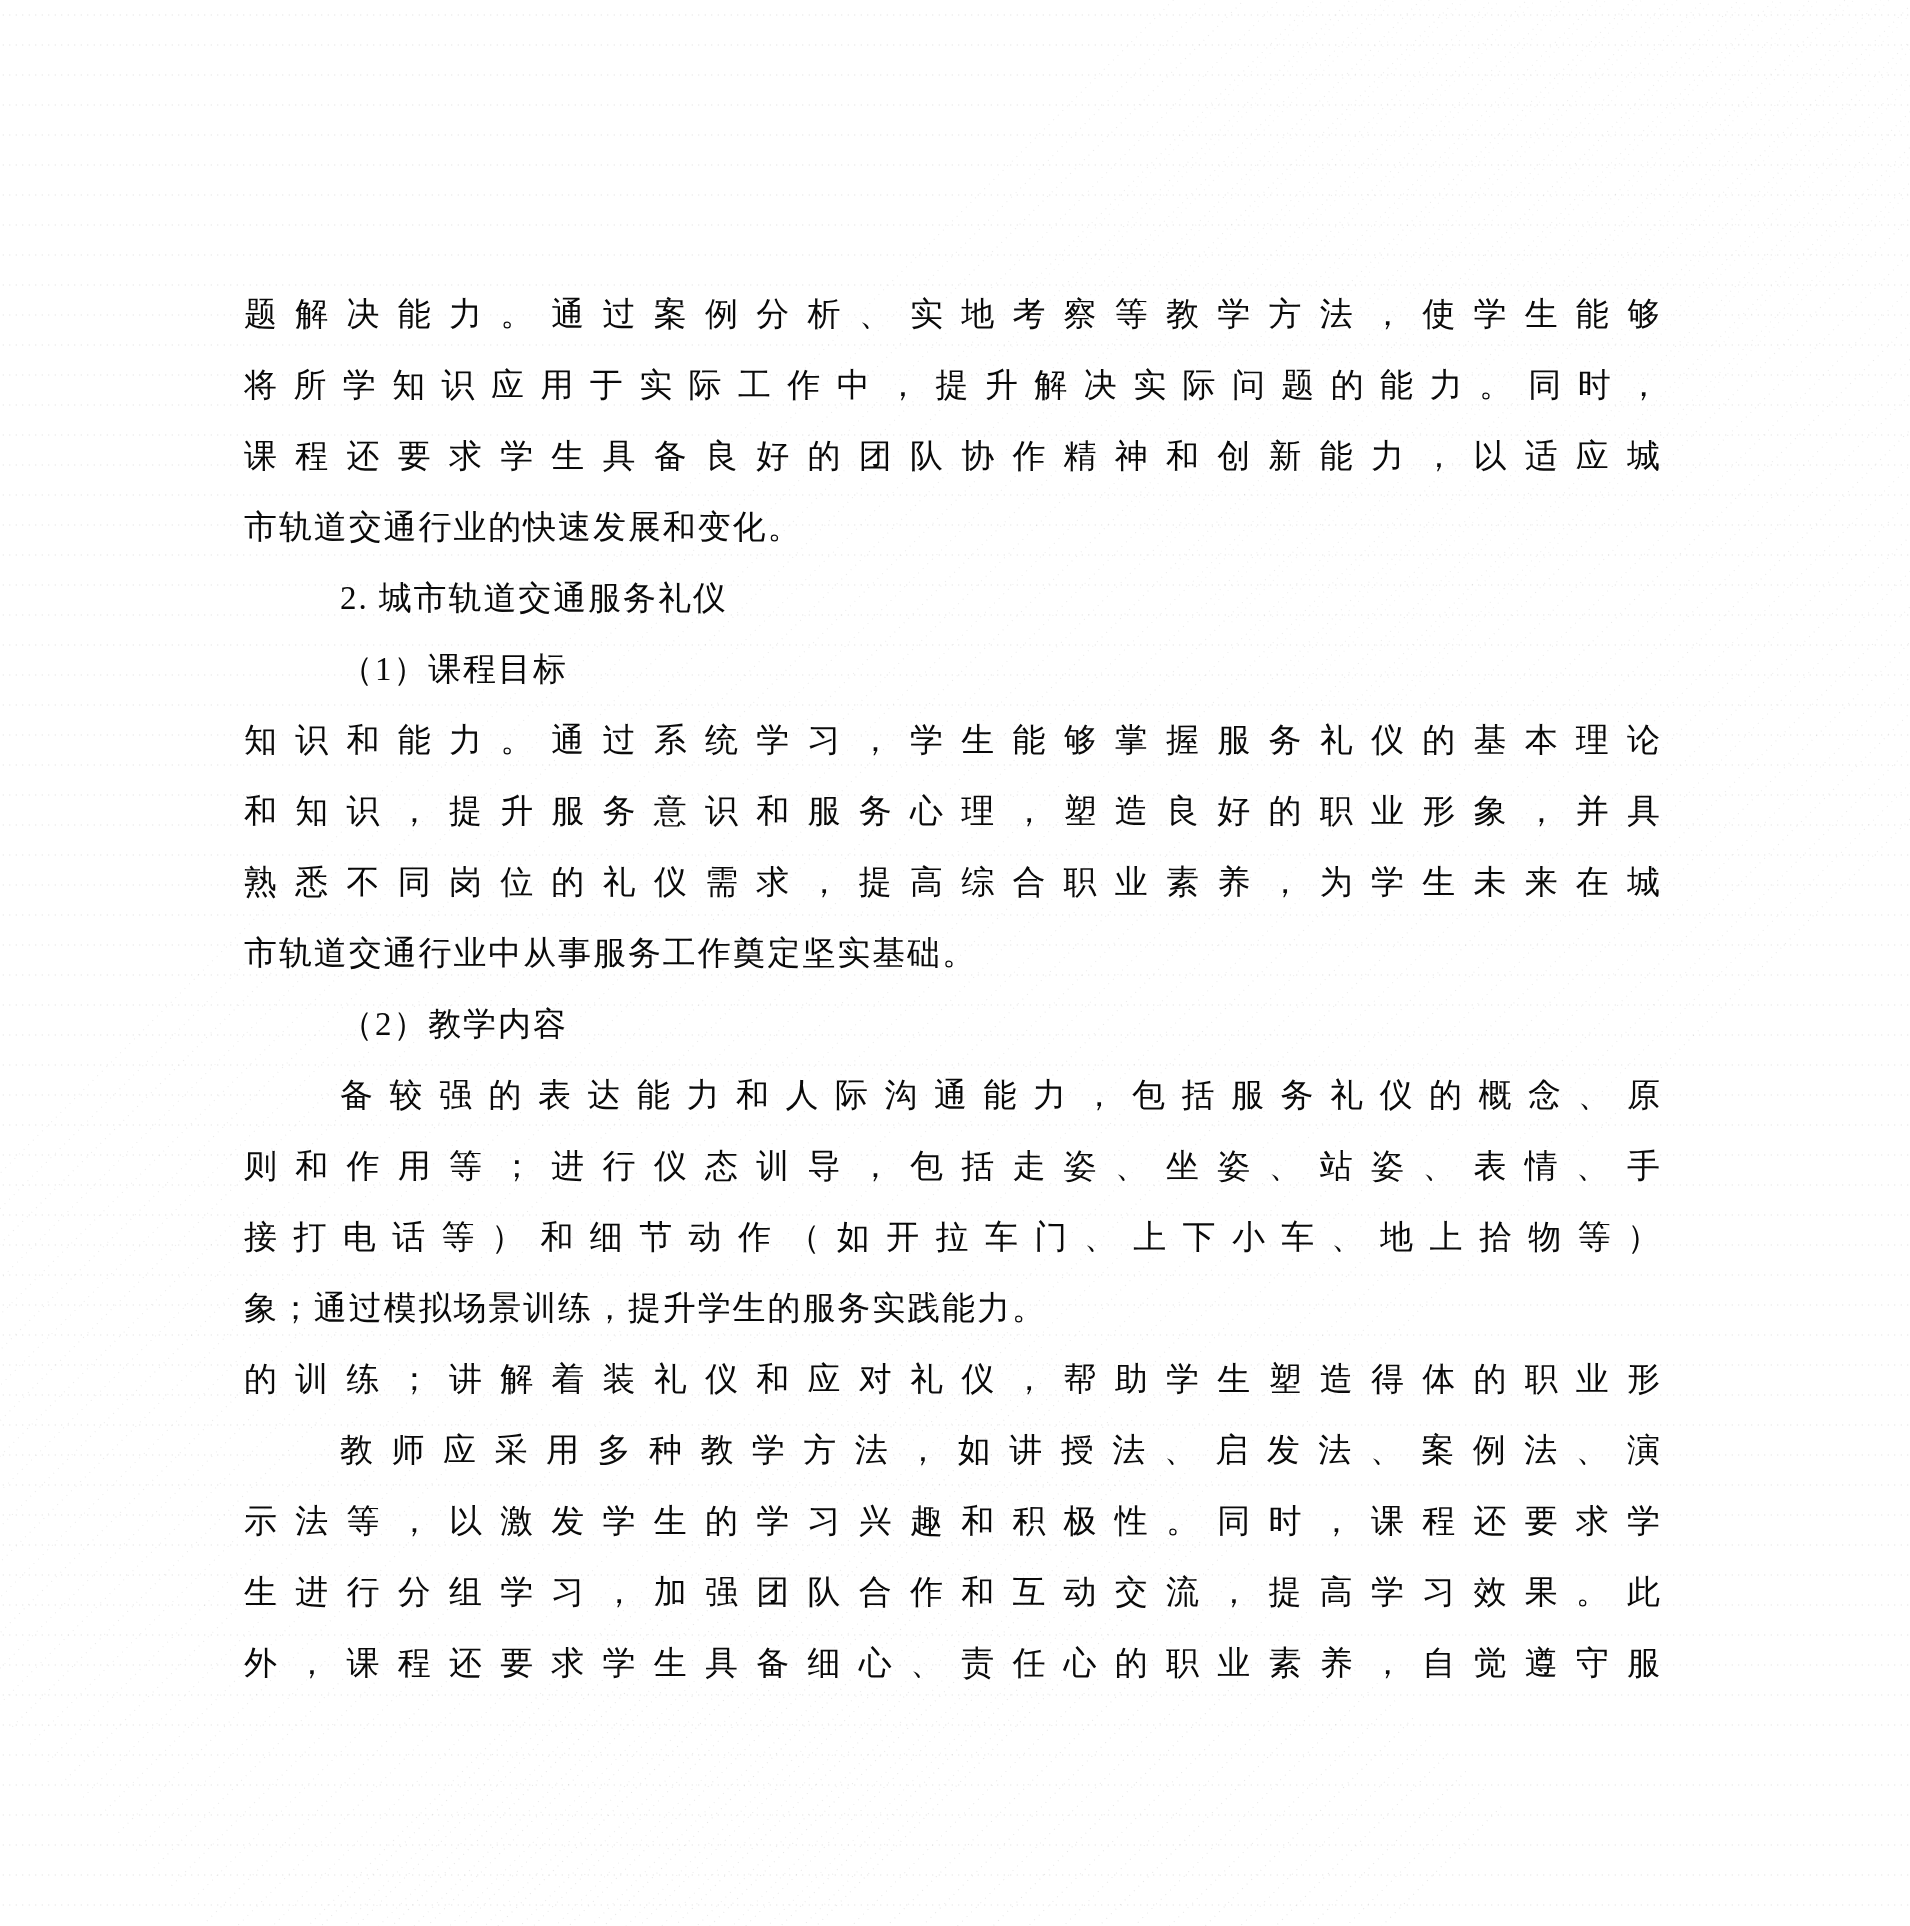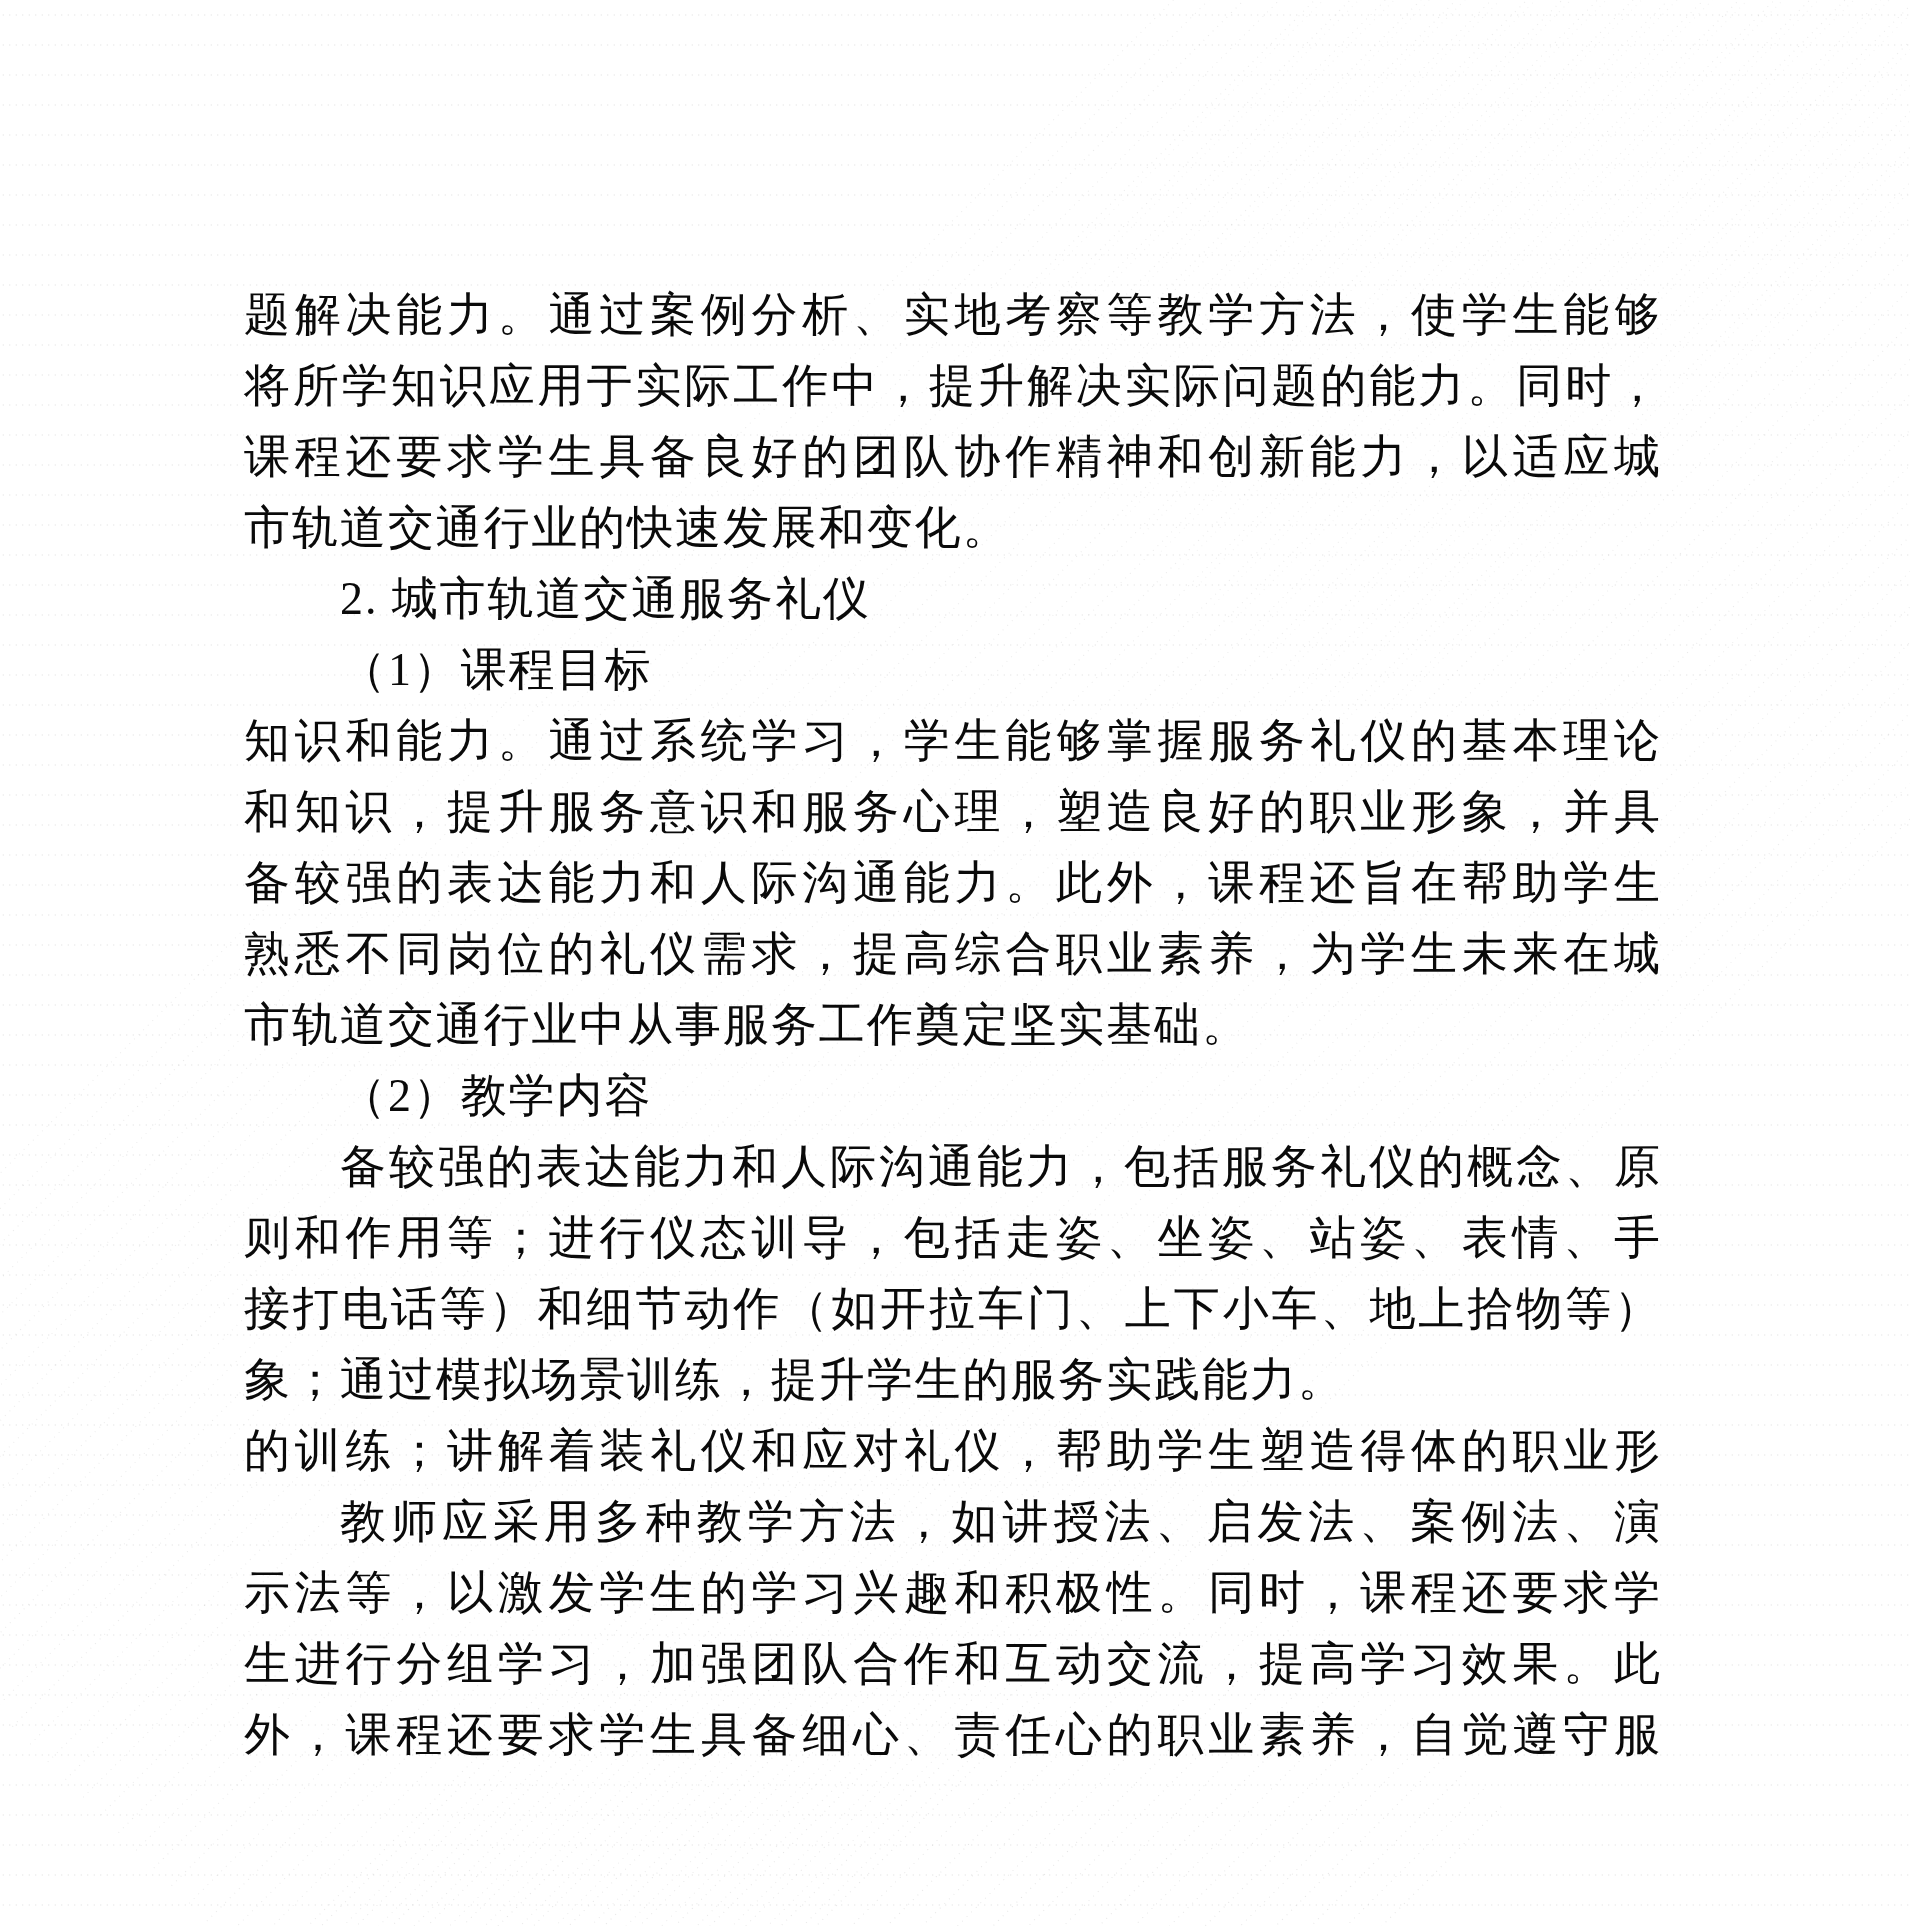--- a/index.html
+++ b/index.html
@@ -35,21 +35,21 @@
 
   .textblock {
     position: absolute;
     left: 244px;
     top: 279px;
     width: 1418px;
   }
   .ln {
     height: 71px;
     line-height: 71px;
-    font-size: 46px;
+    font-size: 33px;
     letter-spacing: 1.9px;
     text-align: justify;
     text-align-last: left;
     white-space: nowrap;
   }
   .j  { text-align-last: justify; white-space: normal; }
   .ind { text-indent: 96px; }
   .h  { font-weight: normal; }
 </style>
 </head>
@@ -64,21 +64,20 @@
 
   <div class="textblock">
     <div class="ln j">题解决能力。通过案例分析、实地考察等教学方法，使学生能够</div>
     <div class="ln j">将所学知识应用于实际工作中，提升解决实际问题的能力。同时，</div>
     <div class="ln j">课程还要求学生具备良好的团队协作精神和创新能力，以适应城</div>
     <div class="ln">市轨道交通行业的快速发展和变化。</div>
     <div class="ln h ind">2. 城市轨道交通服务礼仪</div>
     <div class="ln ind">（1）课程目标</div>
     <div class="ln j">知识和能力。通过系统学习，学生能够掌握服务礼仪的基本理论</div>
     <div class="ln j">和知识，提升服务意识和服务心理，塑造良好的职业形象，并具</div>
-    <div class="ln j">备较强的表达能力和人际沟通能力。此外，课程还旨在帮助学生</div>
     <div class="ln j">熟悉不同岗位的礼仪需求，提高综合职业素养，为学生未来在城</div>
     <div class="ln">市轨道交通行业中从事服务工作奠定坚实基础。</div>
     <div class="ln ind">（2）教学内容</div>
     <div class="ln j ind">备较强的表达能力和人际沟通能力，包括服务礼仪的概念、原</div>
     <div class="ln j">则和作用等；进行仪态训导，包括走姿、坐姿、站姿、表情、手</div>
     <div class="ln j">接打电话等）和细节动作（如开拉车门、上下小车、地上拾物等）</div>
     <div class="ln">象；通过模拟场景训练，提升学生的服务实践能力。</div>
     <div class="ln j">的训练；讲解着装礼仪和应对礼仪，帮助学生塑造得体的职业形</div>
     <div class="ln j ind">教师应采用多种教学方法，如讲授法、启发法、案例法、演</div>
     <div class="ln j">示法等，以激发学生的学习兴趣和积极性。同时，课程还要求学</div>

